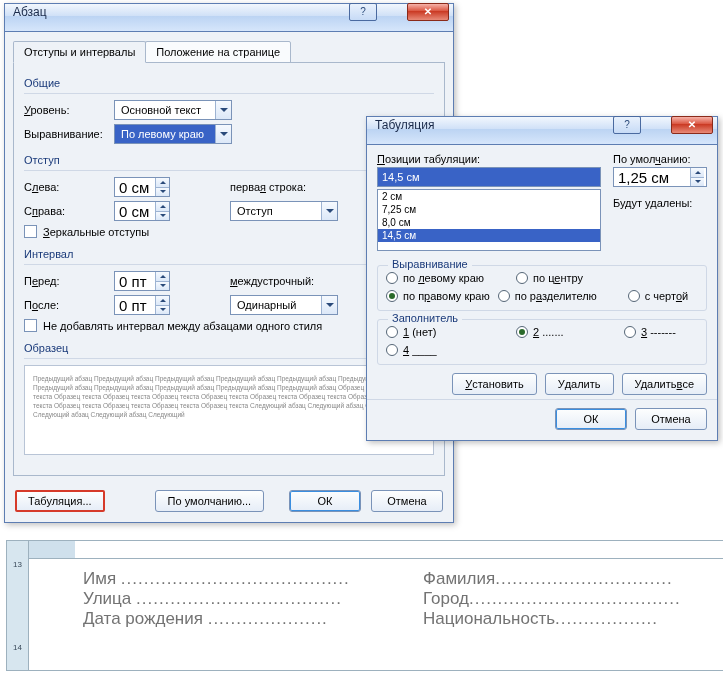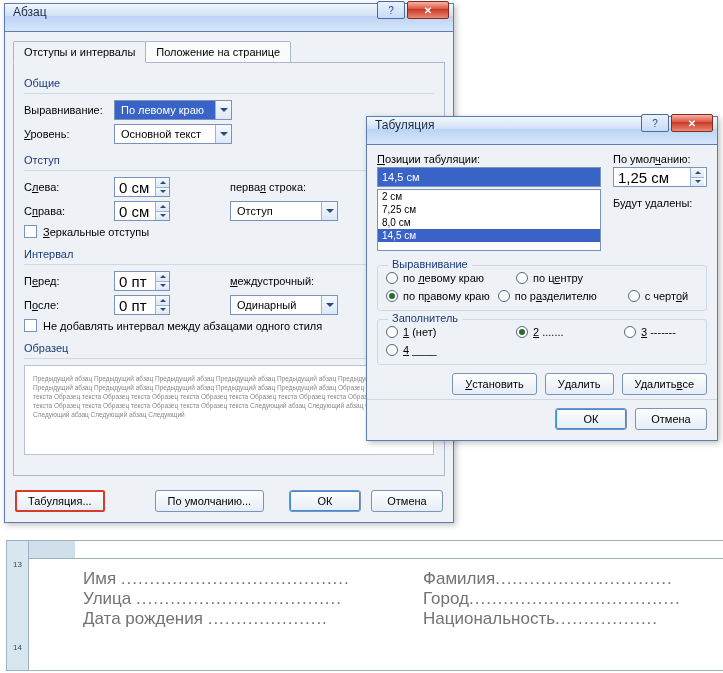--- a/index.html
+++ b/index.html
@@ -1,20 +1,20 @@
 <!DOCTYPE html>
 <html><head>
 <meta charset="utf-8">
 <style>
   * { box-sizing: border-box; font-family: "Segoe UI", Tahoma, sans-serif; }
   body { margin: 0; background: #fff; width: 723px; height: 673px; position: relative; font-size: 11px; }
 
   
   .dialog { position: absolute; background: #eef2f7; border: 1px solid #5d7db2; box-shadow: 2px 2px 6px rgba(0,0,0,.25); }
-  .tbar { height: 28px; background: linear-gradient(#f2f7fd,#cfe0f7 45%,#bcd4f3 46%,#d6e6fb); border-bottom: 1px solid #5d7db2; display: flex; align-items: flex-end; padding: 0 4px 12px 8px; font-size: 12px; color: #1a2a4a; }
+  .tbar { height: 28px; background: linear-gradient(#f2f7fd,#cfe0f7 45%,#bcd4f3 46%,#d6e6fb); border-bottom: 1px solid #5d7db2; display: flex; align-items: center; padding: 0 4px 12px 8px; font-size: 12px; color: #1a2a4a; gap: 28px; }
   .tbar .title { flex: 1; }
   .tbar .sysbtn { width: 28px; height: 18px; margin-left: 2px; border: 1px solid #4a6aa0; border-radius: 2px; background: linear-gradient(#e9f1fc,#c7dbf6); display: flex; align-items: center; justify-content: center; font-size: 10px; color: #2a4a7a; cursor: default; }
   .tbar .closebtn { background: linear-gradient(#f6b2a8,#d9533e 45%,#ca3a24 46%,#e88a78); color: #fff; border-color: #8a2a1a; width: 42px; font-weight: bold; }
 
   
   .tabrow { display: flex; padding: 8px 8px 0 8px; }
   .tab { padding: 4px 10px; border: 1px solid #a9b8cc; background: #f9fbfd; margin-right: -1px; position: relative; top: 1px; border-top-left-radius: 2px; border-top-right-radius: 2px; }
   .tab.active { background: #eef2f7; border-bottom-color: #eef2f7; z-index: 2; }
   .tabbody { margin: 0 8px 8px 8px; border: 1px solid #a9b8cc; border-top: 1px solid #a9b8cc; padding: 8px 10px 10px 10px; background: #eef2f7; position: relative; }
 
@@ -89,30 +89,30 @@
   <div class="tabrow">
     <div class="tab active">Отступы и интервалы</div>
     <div class="tab">Положение на странице</div>
   </div>
   <div class="tabbody">
 
     <div class="group">
       <div class="grouplabel">Общие</div>
       <div class="groupline"></div>
       <div class="row">
+        <span class="lbl"><span class="u">У</span>ровень:</span>
+        <span class="combo">
+          <span class="txt">Основной текст</span>
+          <span class="dd"></span>
+        </span>
+      </div>
+      <div class="row">
         <span class="lbl">Выравнивание:</span>
         <span class="combo sel">
           <span class="txt">По левому краю</span>
-          <span class="dd"></span>
-        </span>
-      </div>
-      <div class="row">
-        <span class="lbl"><span class="u">У</span>ровень:</span>
-        <span class="combo">
-          <span class="txt">Основной текст</span>
           <span class="dd"></span>
         </span>
       </div>
     </div>
 
     <div class="group">
       <div class="grouplabel">Отступ</div>
       <div class="groupline"></div>
       <div class="row">
         <span class="lbl">С<span class="u">л</span>ева:</span>

